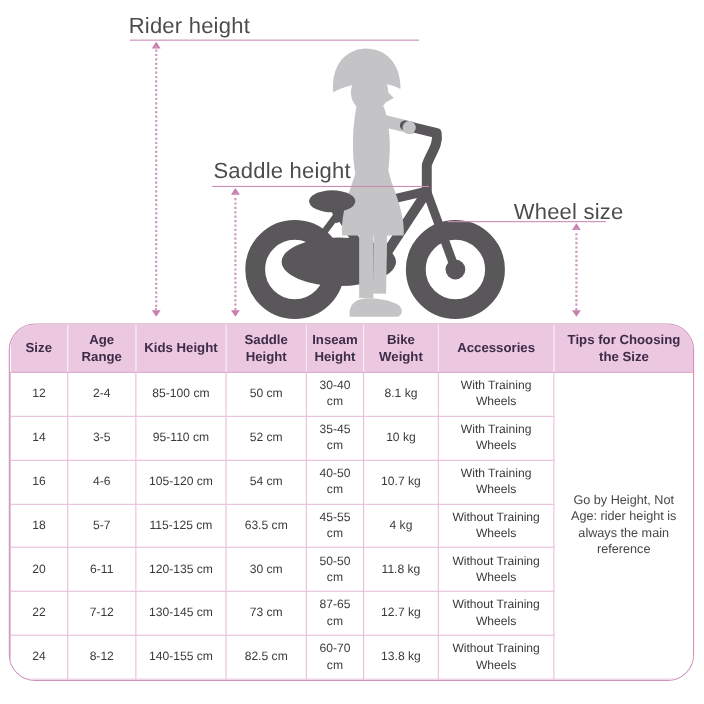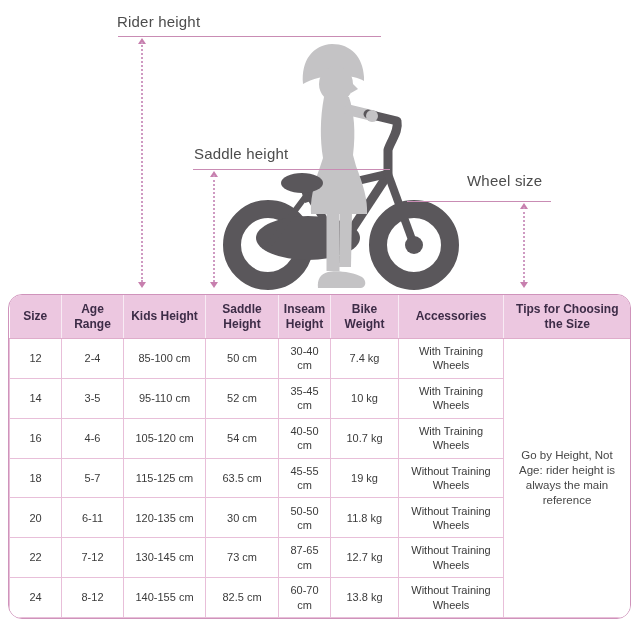--- a/index.html
+++ b/index.html
@@ -2,31 +2,31 @@
 <html><head>
 <meta charset="utf-8">
 <style>
   html,body{margin:0;padding:0;background:#fff;}
   #canvas{
     position:relative;width:640px;height:640px;background:#ffffff;overflow:hidden;
     font-family:"Liberation Sans",sans-serif;
   }
   
   .measure-label{
-    position:absolute;font-size:15px;font-weight:500;color:#4c4c4c;letter-spacing:.2px;white-space:nowrap;
+    position:absolute;font-size:20px;font-weight:500;color:#4c4c4c;letter-spacing:.2px;white-space:nowrap;
   }
   .hline{position:absolute;height:1px;background:#c98cb4;}
   .vdash{position:absolute;width:0;border-left:2px dotted #cf9ac2;}
   .arr{position:absolute;width:0;height:0;border-left:4px solid transparent;border-right:4px solid transparent;}
   .arr.up{border-bottom:6px solid #c77fae;}
   .arr.down{border-top:6px solid #c77fae;}
   
   .size-table-wrap{
     position:absolute;left:8px;top:294px;width:621px;height:323px;
-    border:1.5px solid #cf93bb;border-radius:14px;overflow:hidden;background:#fff;
+    border:1.5px solid #cf93bb;border-radius:24px;overflow:hidden;background:#fff;
   }
   table.size-table{
     width:100%;height:100%;border-collapse:collapse;table-layout:fixed;
   }
   .size-table th{
     background:#ecc7e0;color:#3d2c47;font-size:12px;font-weight:700;
     height:39px;text-align:center;vertical-align:middle;line-height:1.25;
     border-left:1px solid rgba(255,255,255,.65);border-bottom:1px solid #dfaccb;padding:2px 4px;
   }
   .size-table th:first-child{border-left:none;}
@@ -83,21 +83,21 @@
   <div class="arr up" style="left:138px;top:38px;"></div>
   <div class="vdash" style="left:141px;top:42px;height:240px;"></div>
   <div class="arr down" style="left:138px;top:282px;"></div>
 
   <div class="measure-label" style="left:194px;top:145px;">Saddle height</div>
   <div class="hline" style="left:193px;top:169px;width:197px;"></div>
   <div class="arr up" style="left:210px;top:171px;"></div>
   <div class="vdash" style="left:213px;top:175px;height:107px;"></div>
   <div class="arr down" style="left:210px;top:282px;"></div>
 
-  <div class="measure-label" style="left:467px;top:172px;">Wheel size</div>
+  <div class="measure-label" style="left:467px;top:182px;">Wheel size</div>
   <div class="hline" style="left:407px;top:201px;width:144px;"></div>
   <div class="arr up" style="left:520px;top:203px;"></div>
   <div class="vdash" style="left:523px;top:207px;height:75px;"></div>
   <div class="arr down" style="left:520px;top:282px;"></div>
 
   <div class="size-table-wrap">
     <table class="size-table">
       <colgroup>
         <col style="width:52px">
           <col style="width:62px">
@@ -120,21 +120,21 @@
           <th>Tips for Choosing the Size</th>
         </tr>
       </thead>
       <tbody>
         <tr>
           <td>12</td>
           <td>2-4</td>
           <td>85-100 cm</td>
           <td>50 cm</td>
           <td>30-40 cm</td>
-          <td>7.4 kg</td>
+          <td>8.1 kg</td>
           <td>With Training Wheels</td>
           <td class="tips-cell" rowspan="7">Go by Height, Not Age: rider height is always the main reference</td>
         </tr>
         <tr>
           <td>14</td>
           <td>3-5</td>
           <td>95-110 cm</td>
           <td>52 cm</td>
           <td>35-45 cm</td>
           <td>10 kg</td>
@@ -148,21 +148,21 @@
           <td>40-50 cm</td>
           <td>10.7 kg</td>
           <td>With Training Wheels</td>
         </tr>
         <tr>
           <td>18</td>
           <td>5-7</td>
           <td>115-125 cm</td>
           <td>63.5 cm</td>
           <td>45-55 cm</td>
-          <td>19 kg</td>
+          <td>4 kg</td>
           <td>Without Training Wheels</td>
         </tr>
         <tr>
           <td>20</td>
           <td>6-11</td>
           <td>120-135 cm</td>
           <td>30 cm</td>
           <td>50-50 cm</td>
           <td>11.8 kg</td>
           <td>Without Training Wheels</td>

